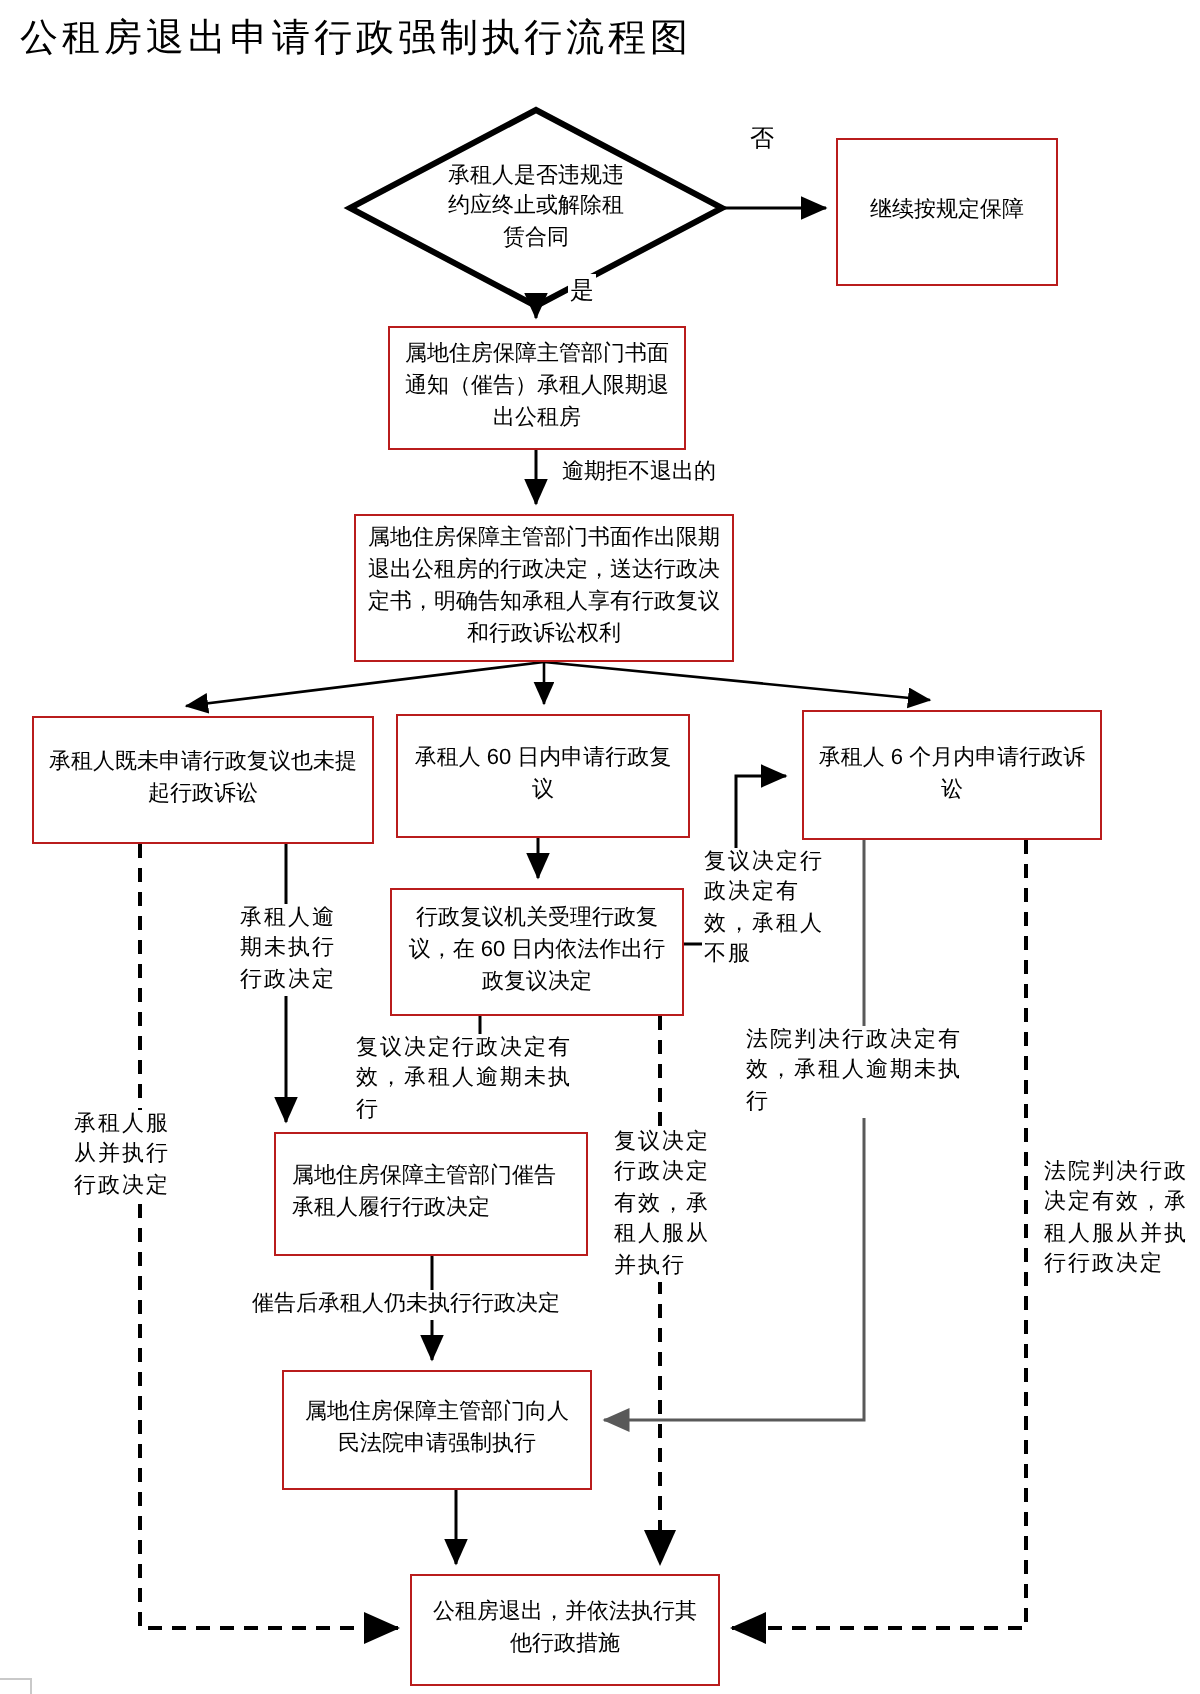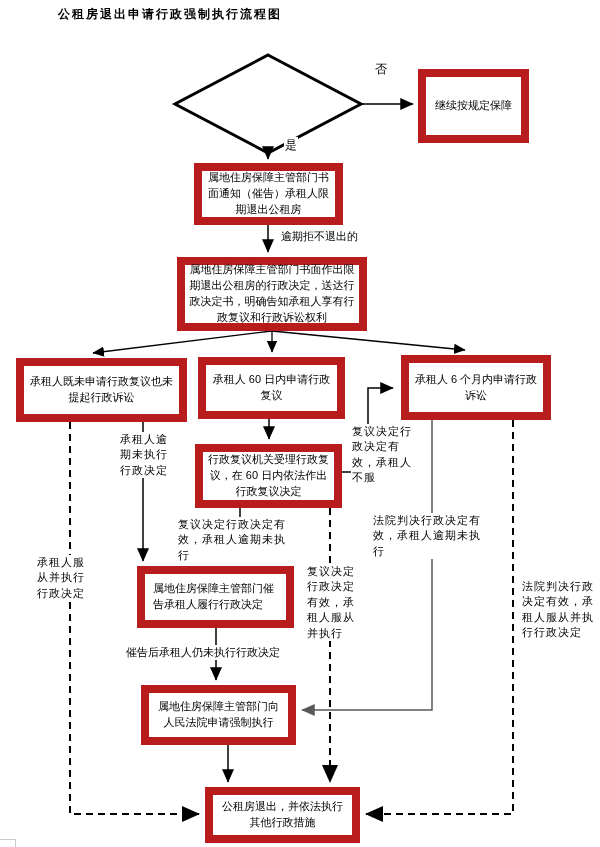--- a/index.html
+++ b/index.html
@@ -1,20 +1,20 @@
 <!DOCTYPE html>
 <html><head>
 <meta charset="utf-8">
 <style>
   html,body{margin:0;padding:0;background:#ffffff;}
   #page{position:relative;width:600px;height:847px;background:#ffffff;overflow:hidden;
         font-family:"Liberation Sans","DejaVu Sans",sans-serif;color:#000;}
-  #title{position:absolute;left:10px;top:6px;font-size:12px;font-weight:bold;letter-spacing:2px;white-space:nowrap;margin-left:48px;}
+  #title{position:absolute;left:10px;top:6px;font-size:19px;font-weight:normal;letter-spacing:2px;white-space:nowrap;}
   svg{position:absolute;left:0;top:0;}
-  .box{position:absolute;box-sizing:border-box;border:8px solid #b91c1c;background:#fff;
+  .box{position:absolute;box-sizing:border-box;border:1px solid #b91c1c;background:#fff;
        display:flex;align-items:center;justify-content:center;text-align:center;
        font-size:11px;line-height:1.45;padding:2px 4px;}
   .box.left{justify-content:flex-start;text-align:left;padding:2px 8px;}
   .lbl{position:absolute;font-size:11px;line-height:1.4;background:#fff;padding:0 1px;}
   .lbl.big{font-size:12px;}
   .lbl.just{letter-spacing:1px;}
   .diamond-text{position:absolute;left:222px;top:81px;width:92px;text-align:center;
                 font-size:11px;line-height:1.4;background:transparent;}
   #corner-artifact{position:absolute;left:-3px;top:839px;width:18px;height:12px;
                    border-top:1px solid #c9c9c9;border-right:1px solid #c9c9c9;}
@@ -62,20 +62,21 @@
 
     <line x1="216" y1="628" x2="216" y2="680" stroke="#000" stroke-width="1.5" marker-end="url(#ah-black)"></line>
 
     <line x1="228" y1="745" x2="228" y2="782" stroke="#000" stroke-width="1.5" marker-end="url(#ah-black)"></line>
 
     <polyline points="432,420 432,710 302,710" fill="none" stroke="#595959" stroke-width="1.5" marker-end="url(#ah-gray)"></polyline>
 
     <polyline points="513,420 513,814 366,814" fill="none" stroke="#000" stroke-width="2" stroke-dasharray="7,5" marker-end="url(#ah-black)"></polyline>
   </svg>
 
+  <div class="diamond-text">承租人是否违规违约应终止或解除租赁合同</div>
 
   <div class="box" style="left:418px;top:69px;width:111px;height:74px;">继续按规定保障</div>
 
   <div class="box" style="left:194px;top:163px;width:149px;height:62px;">属地住房保障主管部门书面通知（催告）承租人限期退出公租房</div>
 
   <div class="box" style="left:177px;top:257px;width:190px;height:74px;text-align:center;">属地住房保障主管部门书面作出限期退出公租房的行政决定，送达行政决定书，明确告知承租人享有行政复议和行政诉讼权利</div>
 
   <div class="box" style="left:16px;top:358px;width:171px;height:64px;">承租人既未申请行政复议也未提起行政诉讼</div>
 
   <div class="box" style="left:198px;top:357px;width:147px;height:62px;">承租人 60 日内申请行政复议</div>
@@ -86,21 +87,21 @@
 
   <div class="box left" style="left:137px;top:566px;width:157px;height:62px;">属地住房保障主管部门催告承租人履行行政决定</div>
 
   <div class="box" style="left:141px;top:685px;width:155px;height:60px;padding:2px 8px;">属地住房保障主管部门向人民法院申请强制执行</div>
 
   <div class="box" style="left:205px;top:787px;width:155px;height:56px;padding:2px 8px;">公租房退出，并依法执行其他行政措施</div>
 
   <div class="lbl big" style="left:374px;top:61px;">否</div>
   <div class="lbl big" style="left:284px;top:137px;">是</div>
   <div class="lbl" style="left:280px;top:229px;">逾期拒不退出的</div>
-  <div class="lbl just" style="left:119px;top:432px;width:52px;">承租人逾期未执行行政决定</div>
+  <div class="lbl just" style="left:119px;top:452px;width:52px;">承租人逾期未执行行政决定</div>
   <div class="lbl just" style="left:36px;top:555px;width:52px;">承租人服从并执行行政决定</div>
   <div class="lbl just" style="left:351px;top:424px;width:64px;">复议决定行政决定有效，承租人不服</div>
   <div class="lbl just" style="left:177px;top:517px;width:110px;">复议决定行政决定有效，承租人逾期未执行</div>
   <div class="lbl just" style="left:306px;top:564px;width:52px;">复议决定行政决定有效，承租人服从并执行</div>
   <div class="lbl just" style="left:372px;top:513px;width:112px;">法院判决行政决定有效，承租人逾期未执行</div>
   <div class="lbl just" style="left:481px;top:579px;width:74px;margin-left:40px;">法院判决行政决定有效，承租人服从并执行行政决定</div>
   <div class="lbl" style="left:125px;top:645px;">催告后承租人仍未执行行政决定</div>
 
   <div id="corner-artifact"></div>
 </div>

